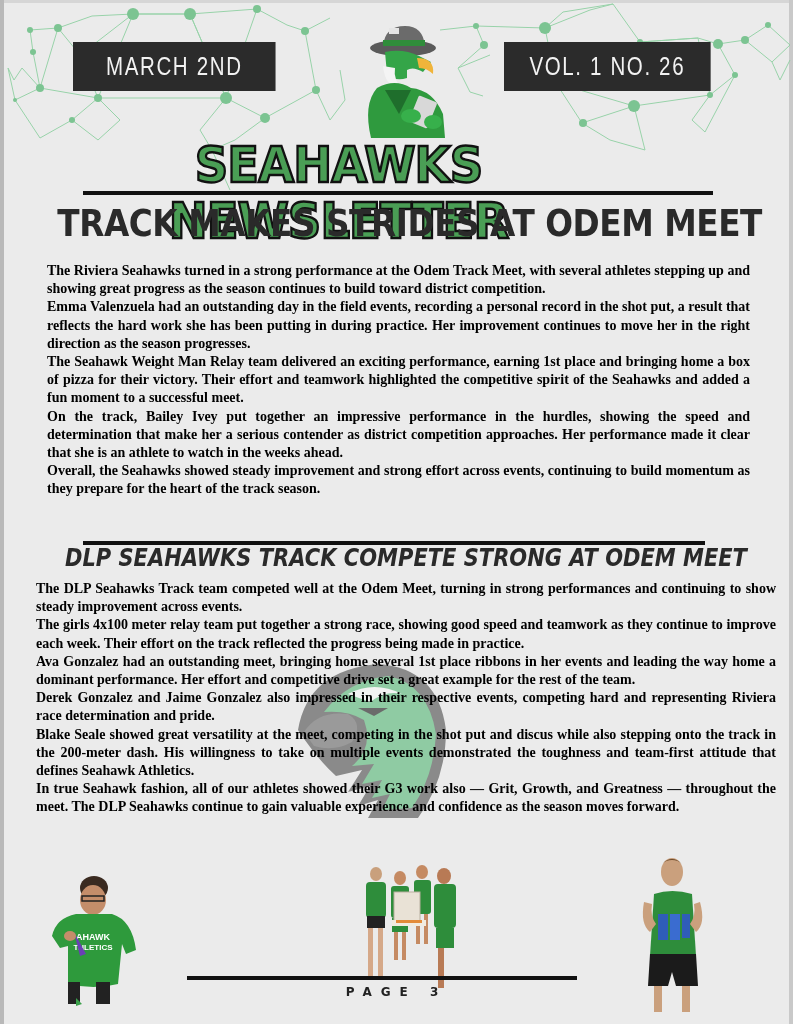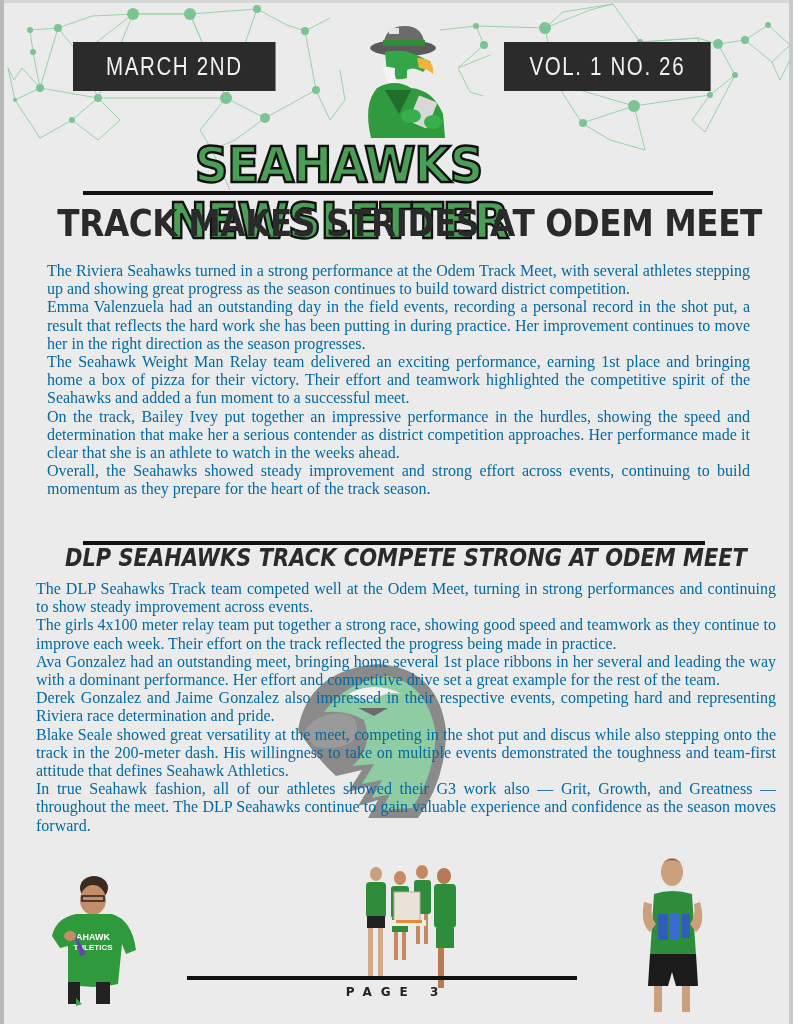--- a/index.html
+++ b/index.html
@@ -14,21 +14,21 @@
   .mascot { position:absolute; left:355px; top:18px; width:100px; height:122px; }
   .masthead { position:absolute; left:0; width:677px; top:137px; text-align:center; }
   .masthead-title { font-family:"DejaVu Sans", sans-serif; font-weight:bold; font-size:50px; color:#4a9e55; letter-spacing:-1px; -webkit-text-stroke:2.5px #111; display:inline-block; transform:scaleX(0.93) scaleY(1.0); line-height:56px; }
   .rule { position:absolute; background:#111; }
   .headline { position:absolute; left:0; width:793px; text-align:center; font-family:"DejaVu Sans", sans-serif; font-weight:bold; color:#2a2a2a; white-space:nowrap; }
   .headline span { display:inline-block; }
   .h1 { top:201px; font-size:38px;text-decoration:underline; }
   .h1 span { transform:scaleX(0.86); letter-spacing:-0.5px; }
   .h2 { top:543px; font-size:25px;font-style:italic; }
   .h2 span { transform:scaleX(0.84); letter-spacing:0px; }
-  .article { position:absolute; font-size:16px; line-height:18.2px; color:#0369a1; text-align:justify; }
+  .article { position:absolute; font-size:14px; line-height:18.2px; color:#000000; text-align:justify;font-weight:bold; }
   .article p { margin:0; }
   .article p.last { text-align-last:left; }
   .a1 { left:47px; top:262px; width:703px; }
   .a2 { left:36px; top:580px; width:740px; }
   .watermark { position:absolute; left:278px; top:650px; width:172px; height:168px; opacity:0.85; }
   .photo { position:absolute; }
   .page-label { position:absolute; left:0; width:793px; top:985px; text-align:center; font-family:"DejaVu Sans", sans-serif; font-weight:bold; font-size:12px; letter-spacing:9px; color:#222; }
 </style>
 </head>
 <body>
@@ -135,21 +135,21 @@
   <path d="M20 80 Q30 20 100 14 Q160 18 168 80 Q168 130 140 168 L90 168 L100 150 L80 156 L92 136 L70 142 L84 120 L58 126 Q40 110 20 80 Z" fill="#7a7a7a"></path>
   <path d="M46 62 Q70 30 110 26 Q150 34 158 84 Q156 126 134 158 L104 160 L112 144 L94 148 L104 130 L84 134 L96 114 L74 116 Q96 98 86 70 Q70 60 46 62 Z" fill="#7fc697"></path>
   <path d="M26 82 Q40 60 70 64 Q86 74 74 92 Q56 102 36 96 Z" fill="#8d8d8d"></path>
   <path d="M70 44 Q96 30 124 44 Q108 40 92 52 Z" fill="#f4f4f4"></path>
   <path d="M80 58 L110 58 L96 66 Z" fill="#555"></path>
 </svg>
 
 <div class="article a2">
   <p>The DLP Seahawks Track team competed well at the Odem Meet, turning in strong performances and continuing to show steady improvement across events.</p>
   <p>The girls 4x100 meter relay team put together a strong race, showing good speed and teamwork as they continue to improve each week. Their effort on the track reflected the progress being made in practice.</p>
-  <p>Ava Gonzalez had an outstanding meet, bringing home several 1st place ribbons in her several and leading the way with a dominant performance. Her effort and competitive drive set a great example for the rest of the team.</p>
+  <p>Ava Gonzalez had an outstanding meet, bringing home several 1st place ribbons in her events and leading the way home a dominant performance. Her effort and competitive drive set a great example for the rest of the team.</p>
   <p>Derek Gonzalez and Jaime Gonzalez also impressed in their respective events, competing hard and representing Riviera race determination and pride.</p>
   <p>Blake Seale showed great versatility at the meet, competing in the shot put and discus while also stepping onto the track in the 200-meter dash. His willingness to take on multiple events demonstrated the toughness and team-first attitude that defines Seahawk Athletics.</p>
   <p class="last">In true Seahawk fashion, all of our athletes showed their G3 work also — Grit, Growth, and Greatness — throughout the meet. The DLP Seahawks continue to gain valuable experience and confidence as the season moves forward.</p>
 </div>
 
 <svg class="photo" style="left:46px; top:874px;" width="94" height="136" viewBox="0 0 94 136">
   <ellipse cx="48" cy="14" rx="14" ry="12" fill="#3a2a20"></ellipse>
   <ellipse cx="47" cy="26" rx="13" ry="15" fill="#c48d6a"></ellipse>
   <rect x="36" y="22" width="22" height="5" fill="none" stroke="#222" stroke-width="1.5"></rect>
   <path d="M6 62 Q10 44 30 40 L66 40 Q86 46 90 76 L80 80 L76 70 L72 110 Q48 116 22 110 L22 72 L14 74 Z" fill="#2e9a3c"></path>

